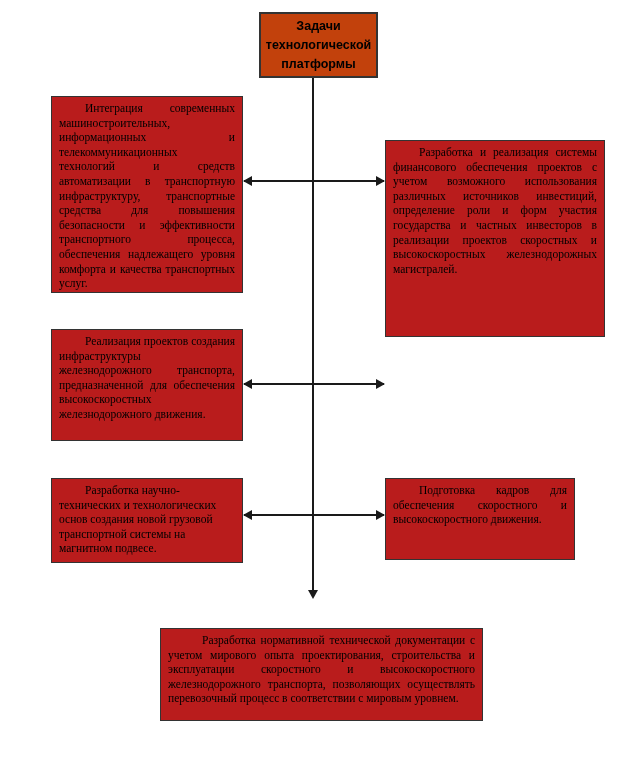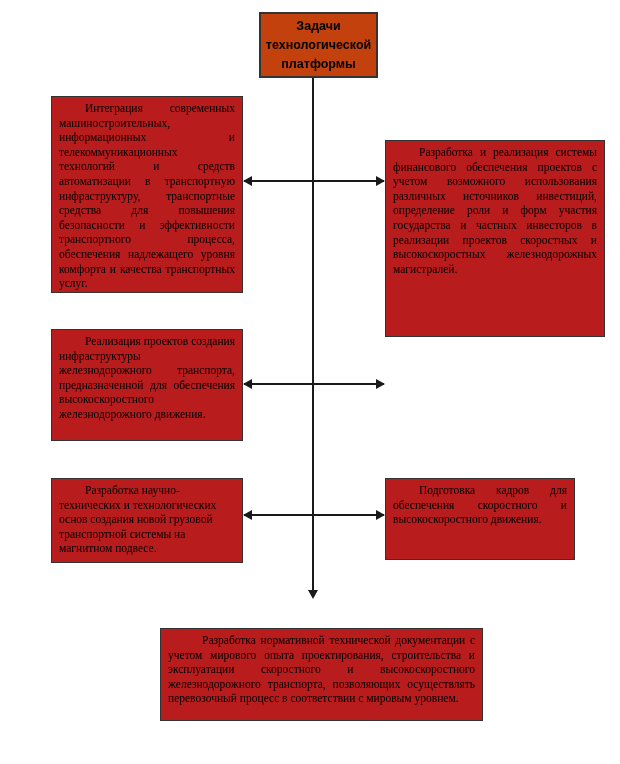--- a/index.html
+++ b/index.html
@@ -103,19 +103,19 @@
 
   <div class="vline"></div>
   <div class="down-head"></div>
 
   <div class="h-arrow arrow-row1"></div>
   <div class="h-arrow arrow-row2"></div>
   <div class="h-arrow arrow-row3"></div>
 
   <div class="node r1l">Интеграция современных машиностроительных, информационных и телекоммуникационных технологий и средств автоматизации в транспортную инфраструктуру, транспортные средства для повышения безопасности и эффективности транспортного процесса, обеспечения надлежащего уровня комфорта и качества транспортных услуг.</div>
   <div class="node r1r">Разработка и реализация системы финансового обеспечения проектов с учетом возможного использования различных источников инвестиций, определение роли и форм участия государства и частных инвесторов в реализации проектов скоростных и высокоскоростных железнодорожных магистралей.</div>
-  <div class="node r2l">Реализация проектов создания инфраструктуры железнодорожного транспорта, предназначенной для обеспечения высокоскоростного железнодорожного движения.</div>
+  <div class="node r2l">Реализация проектов создания инфраструктуры железнодорожного транспорта, предназначенной для обеспечения высокоскоростных железнодорожного движения.</div>
   <div class="node r3r">Подготовка кадров для обеспечения скоростного и высокоскоростного движения.</div>
   <div class="node r3l left-align">Разработка научно-технических и технологических основ создания новой грузовой транспортной системы на магнитном подвесе.</div>
   <div class="node bottom-node">Разработка нормативной технической документации с учетом мирового опыта проектирования, строительства и эксплуатации скоростного и высокоскоростного железнодорожного транспорта, позволяющих осуществлять перевозочный процесс в соответствии с мировым уровнем.</div>
 
 
 </div>
 
 </body></html>

